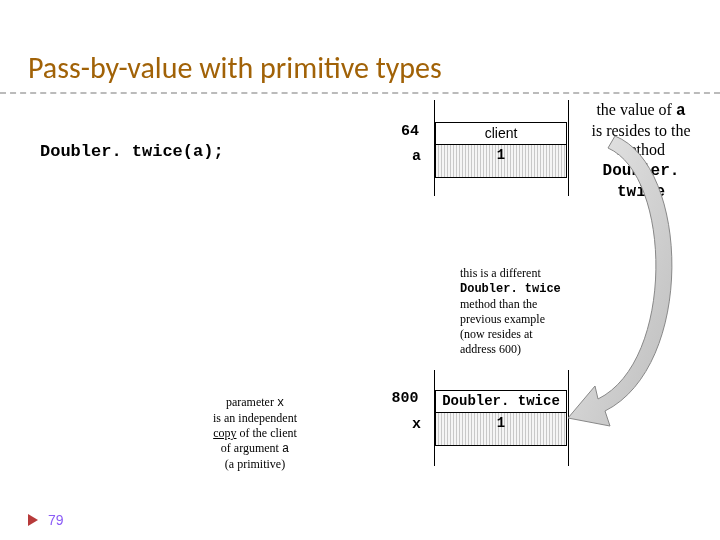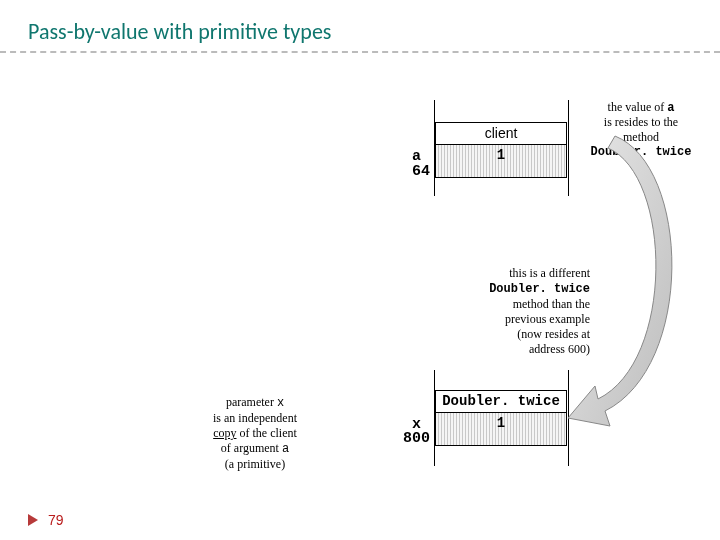--- a/index.html
+++ b/index.html
@@ -5,77 +5,77 @@
   * { box-sizing: border-box; margin: 0; padding: 0; }
   body {
     width: 720px;
     height: 540px;
     background: #fff;
     font-family: "Segoe UI", Arial, sans-serif;
     position: relative;
     overflow: hidden;
   }
   .title {
-    font-size: 22px;
+    font-size: 30px;
     font-weight: 400;
-    color: #0f766e;
+    color: #a16207;
     padding: 18px 0 6px 28px;
     border-bottom: 2px dashed #bbb;
     font-family: Calibri, "Segoe UI", sans-serif;
+    margin-top: 31px;
   }
   .code-block {
     position: absolute;
     left: 40px;
     top: 140px;
     font-family: "Courier New", monospace;
     font-size: 17px;
     font-weight: bold;
     line-height: 1.4;
   }
   .note-right {
     position: absolute;
     left: 576px;
     top: 100px;
     width: 130px;
     font-family: Georgia, serif;
-    font-size: 12px;
+    font-size: 16px;
     text-align: center;
     line-height: 1.2;
   }
   .note-right .mono { font-family: "Courier New", monospace; font-weight: bold; }
   .mid-note {
     position: absolute;
     left: 460px;
     top: 266px;
     width: 130px;
     font-family: Georgia, serif;
     font-size: 12px;
-    text-align: right;
+    text-align: left;
     line-height: 1.25;
   }
   .mid-note .mono { font-family: "Courier New", monospace; font-weight: bold; }
   .param-note {
     position: absolute;
     left: 190px;
     top: 395px;
     width: 130px;
     font-family: Georgia, serif;
     font-size: 12px;
     text-align: center;
     line-height: 1.25;
   }
   .param-note .mono { font-family: "Courier New", monospace; }
   .param-note .u { text-decoration: underline; }
   .addr-label {
     position: absolute;
     font-family: "Courier New", monospace;
     font-size: 15px;
     font-weight: bold;
-    text-align: right;
-    margin-top: 40px;
+    text-align: center;
   }
   .var-label {
     position: absolute;
     font-family: "Courier New", monospace;
     font-size: 15px;
     font-weight: bold;
     text-align: right;
   }
   .cell {
     position: absolute;
@@ -97,21 +97,21 @@
   .vline {
     position: absolute;
     width: 1px;
     background: #000;
   }
   .slide-number {
     position: absolute;
     left: 48px;
     bottom: 12px;
     font-size: 14px;
-    color: #b91c1c;
+    color: #8b5cf6;
   }
   .arrow-marker {
     position: absolute;
     left: 28px;
     bottom: 14px;
     width: 16px;
     height: 12px;
   }
   svg.big-arrow {
     position: absolute;
@@ -121,20 +121,21 @@
     height: 310px;
     pointer-events: none;
   }
 </style>
 </head>
 <body>
 
 <div class="title">Pass-by-value with primitive types</div>
 
 <div class="code-block">
+  <div>Doubler. twice(a);</div>
 </div>
 
 <div class="note-right">
   <span>the value of </span><span class="mono">a</span><br>
   <span>is resides to the</span><br>
   <span>method</span><br>
   <span class="mono">Doubler. twice</span>
 </div>
 
 <div class="vline" style="left:434px; top:100px; height:96px;"></div>

